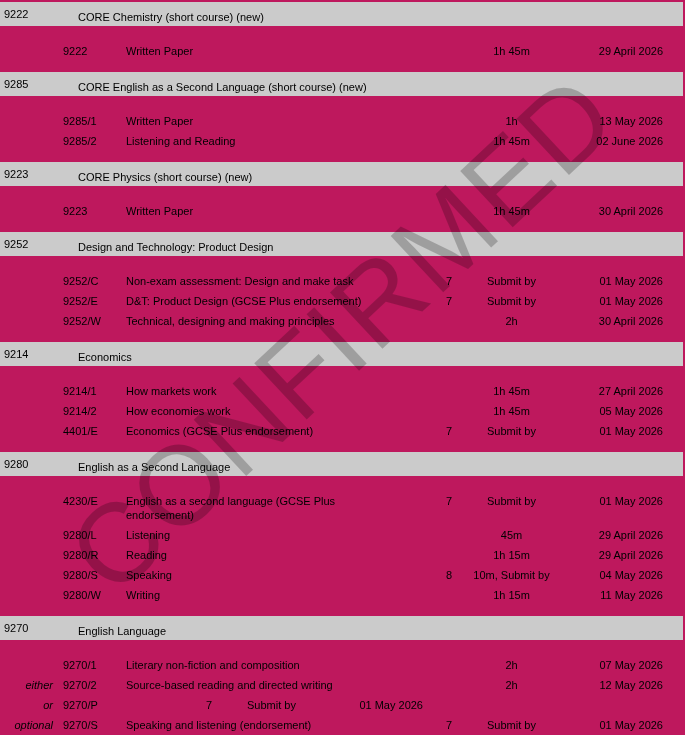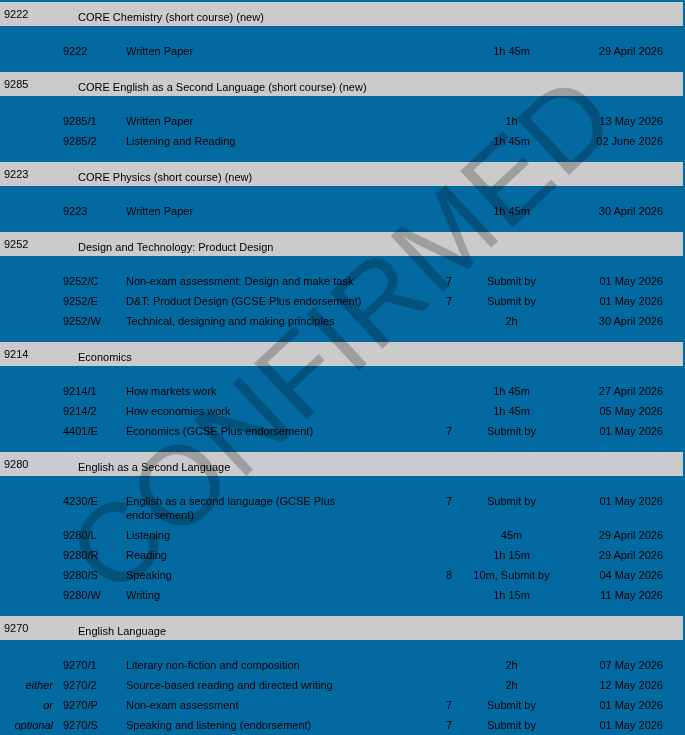--- a/index.html
+++ b/index.html
@@ -1,19 +1,19 @@
 <!DOCTYPE html>
 <html><head>
 <meta charset="utf-8">
 <style>
   html,body{margin:0;padding:0;background:#ffffff;}
   .page{
     position:relative;
     width:685px;height:735px;
-    background:#0369a1;
+    background:#be185d;
     font-family:"Liberation Sans", sans-serif;
     font-size:11px;color:#000000;
     overflow:hidden;
     box-sizing:border-box;
     padding-top:2px;
   }
   .section{margin-bottom:11px;}
   .bar{
     width:683px;height:24px;
     background:#cbcbcb;
@@ -256,21 +256,20 @@
     <span class="cell-code">9270/2</span>
     <span class="cell-name">Source-based reading and directed writing</span>
     <span class="cell-session"></span>
     <span class="cell-duration">2h</span>
     <span class="cell-date">12 May 2026</span>
   </div>
 
   <div class="row">
     <span class="cell-qualifier">or</span>
     <span class="cell-code">9270/P</span>
-    <span class="cell-name">Non-exam assessment</span>
     <span class="cell-session">7</span>
     <span class="cell-duration">Submit by</span>
     <span class="cell-date">01 May 2026</span>
   </div>
 
   <div class="row">
     <span class="cell-qualifier">optional</span>
     <span class="cell-code">9270/S</span>
     <span class="cell-name">Speaking and listening (endorsement)</span>
     <span class="cell-session">7</span>

